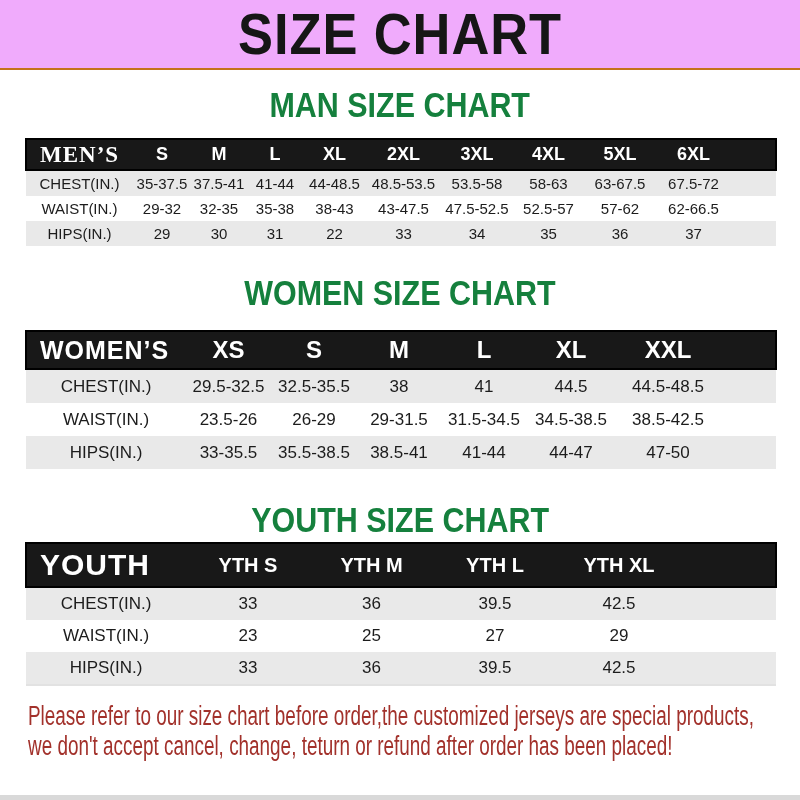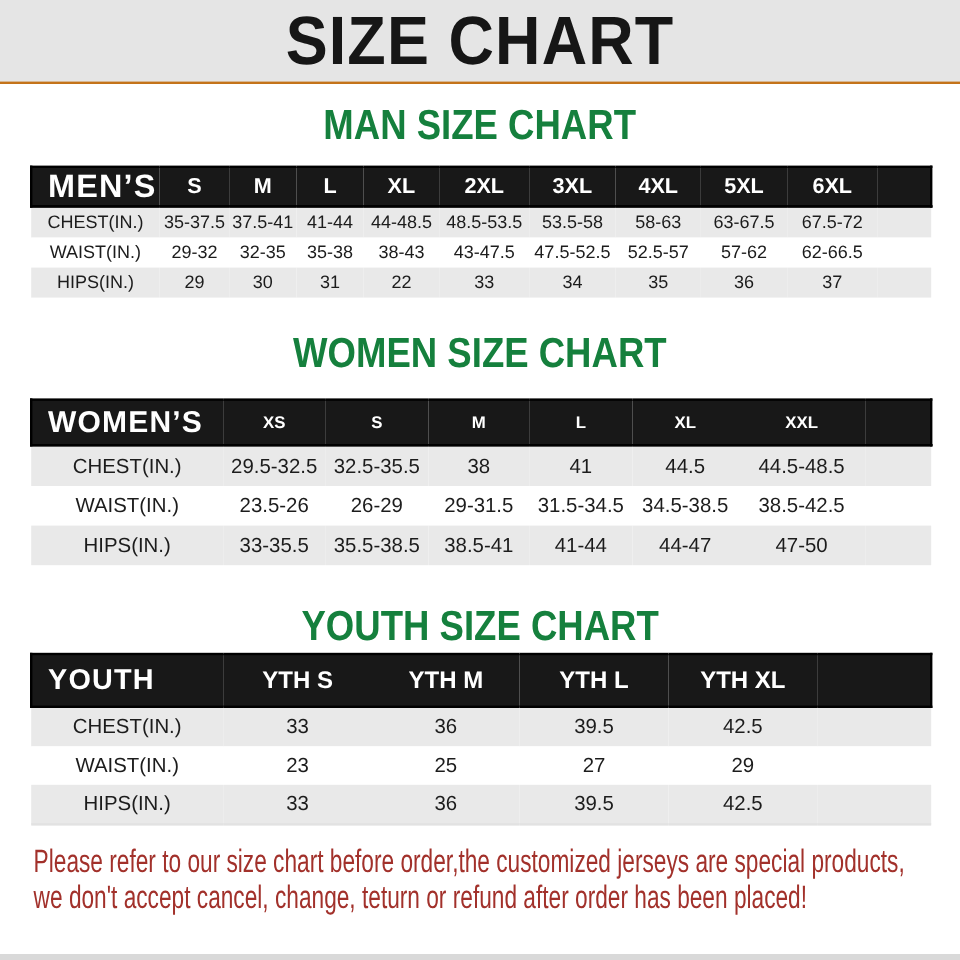--- a/index.html
+++ b/index.html
@@ -4,21 +4,21 @@
 <style>
   html, body { margin: 0; padding: 0; overflow: hidden; }
   body {
     width: 800px; height: 800px; background: #ffffff;
     font-family: "Liberation Sans", sans-serif;
     position: relative;
   }
 
   
   .banner {
-    height: 68px; background: #e5e5e5;
+    height: 68px; background: #f0abfc;
     border-bottom: 2px solid #c4731a;
     display: flex; align-items: center; justify-content: center;
   }
   .banner-title {
     font-size: 57px; font-weight: 800; color: #161616;
     letter-spacing: 1px; transform: scaleX(0.92);
     white-space: nowrap; line-height: 1;
   }
 
   
@@ -51,29 +51,29 @@
   }
   thead th:last-child { border-right: 2px solid #000; }
 
   tbody td {
     text-align: center; color: #1c1c1c; padding: 0; white-space: nowrap;
   }
   tbody tr:nth-child(odd) { background: #e9e9e9; }
   tbody tr:nth-child(even) { background: #ffffff; }
 
   table.men thead th   { height: 29px; font-size: 18px; }
-  table.men thead th.group-label { font-size: 27px; }
+  table.men thead th.group-label { font-size: 23px; font-family: Liberation Serif, serif; }
   table.men tbody td   { height: 25px; font-size: 15px; }
 
-  table.women thead th { height: 36px; font-size: 14px; }
+  table.women thead th { height: 36px; font-size: 24px; }
   table.women thead th.group-label { font-size: 25px; margin-left: 42px; }
   table.women tbody td { height: 33px; font-size: 17px; }
 
   table.youth thead th { height: 42px; font-size: 20px; }
-  table.youth thead th.group-label { font-size: 24px; }
+  table.youth thead th.group-label { font-size: 30px; }
   table.youth tbody td { height: 32px; font-size: 17px; }
   table.youth { border-bottom: 2px solid #e2e2e2; }
 
   
   .disclaimer {
     margin: 15px 0 0 28px; width: 1120px;
     transform: scaleX(0.70); transform-origin: left top;
     color: #a2312b; font-size: 27px; line-height: 30px; font-weight: 400;
     white-space: nowrap;
   }

